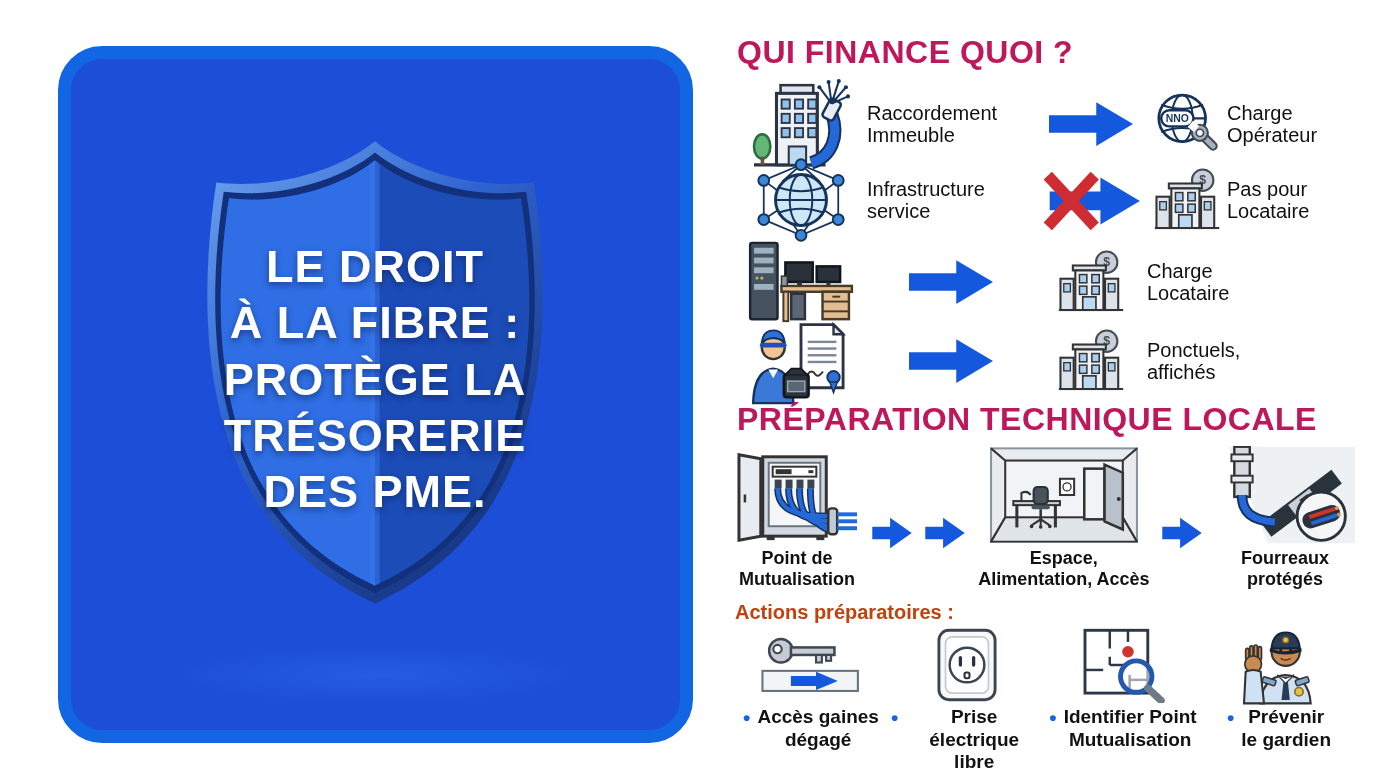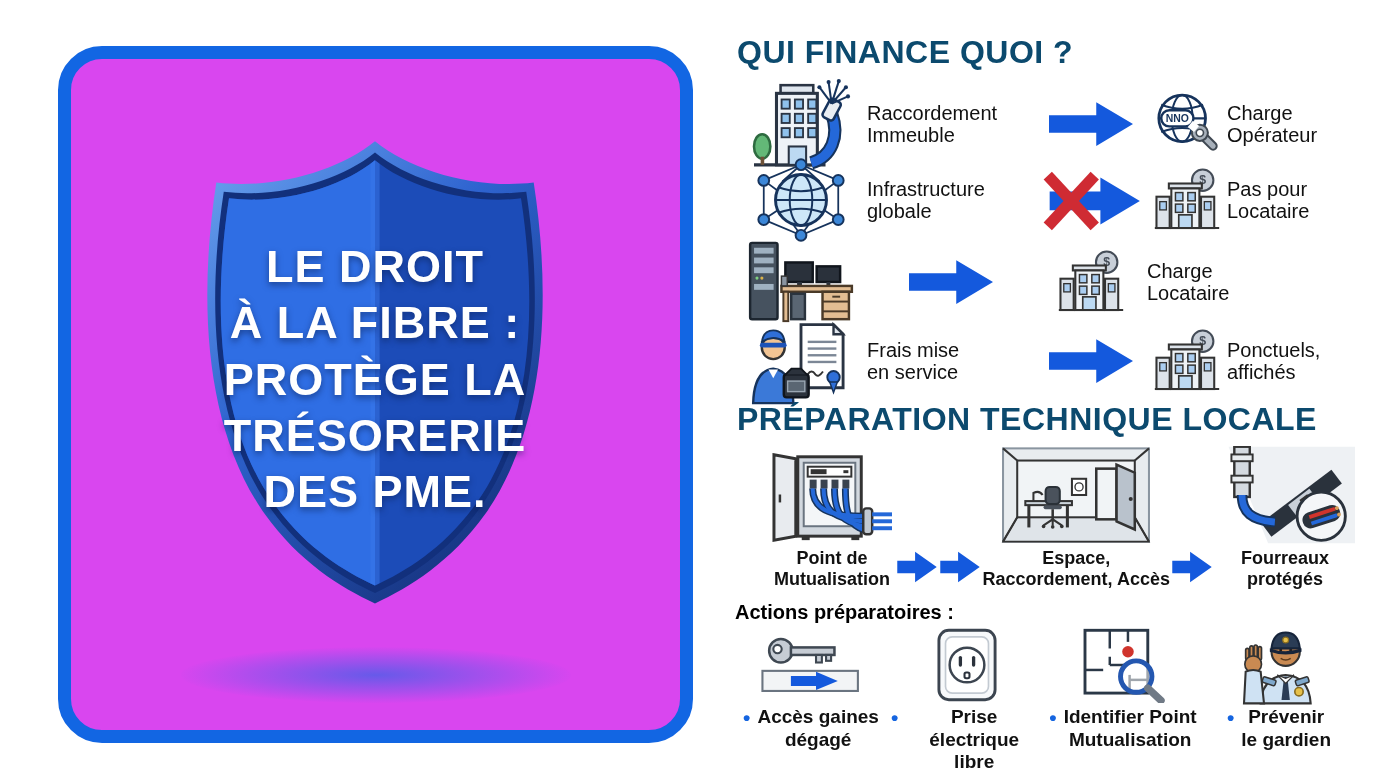--- a/index.html
+++ b/index.html
@@ -1,52 +1,52 @@
 <!DOCTYPE html>
 <html><head>
 <meta charset="utf-8">
 <style>
   html,body{margin:0;padding:0;background:#ffffff;}
   body{width:1376px;height:768px;position:relative;overflow:hidden;
        font-family:"Liberation Sans",sans-serif;color:#111;}
 
   
   .frame{position:absolute;left:58px;top:46px;width:609px;height:671px;
-         border:13px solid #1266e3;border-radius:44px;background:#d946ef;}
+         border:13px solid #1266e3;border-radius:44px;background:#1d4ed8;}
   .shield-wrap{position:absolute;left:74px;top:52px;width:460px;height:525px;}
   .shield-wrap svg{position:absolute;left:0;top:0;}
   .shield-text{position:absolute;left:0;top:128px;width:100%;text-align:center;
          color:#ffffff;font-weight:bold;font-size:45px;line-height:1.25;
          letter-spacing:1px;white-space:pre-line;
          text-shadow:0 3px 6px rgba(8,25,70,.5);}
   .shield-shadow{position:absolute;left:50%;transform:translateX(-50%);top:588px;
          width:390px;height:56px;border-radius:50%;
          background:radial-gradient(ellipse at center,rgba(42,100,230,.65) 0%,rgba(42,100,230,.25) 45%,rgba(42,100,230,0) 72%);}
 
   
   .right{position:absolute;left:735px;top:34px;width:620px;}
-  .sec-title{font-size:32px;font-weight:bold;color:#0c4a6e;letter-spacing:.5px;
+  .sec-title{font-size:32px;font-weight:bold;color:#be185d;letter-spacing:.5px;
              margin:0 0 6px 2px;white-space:nowrap;}
   .f-row{display:grid;grid-template-columns:132px 168px 112px 80px 1fr;
          align-items:center;height:80px;}
   .f-icon{display:flex;align-items:center;justify-content:center;}
   .f-label,.f-rlabel{font-size:20px;font-weight:normal;line-height:1.12;
          white-space:pre-line;}
   .f-arrow{display:flex;align-items:center;justify-content:center;}
   .f-ricon{display:flex;align-items:center;justify-content:center;}
 
   .prep-title{margin-top:4px;}
-  .steps{display:flex;justify-content:space-between;align-items:flex-end;margin-top:8px;margin-left:35px;}
+  .steps{display:flex;justify-content:space-between;align-items:center;margin-top:8px;}
   .step{display:flex;flex-direction:column;align-items:center;}
   .step-icon{height:98px;display:flex;align-items:flex-start;justify-content:center;}
   .step-label{margin-top:4px;font-size:18px;font-weight:bold;text-align:center;
               line-height:1.15;white-space:pre-line;}
   .step-arrow{margin-top:34px;flex:0 0 auto;}
 
-  .actions-title{margin-top:12px;font-size:20px;font-weight:bold;color:#000000;}
+  .actions-title{margin-top:12px;font-size:20px;font-weight:bold;color:#c2410c;}
   .actions{display:flex;justify-content:space-between;margin-top:4px;}
   .action{display:flex;flex-direction:column;align-items:center;width:152px;}
   .action-icon{height:74px;display:flex;align-items:center;justify-content:center;}
   .action-label{margin-top:4px;display:flex;gap:7px;justify-content:center;
                 font-size:19px;font-weight:bold;line-height:1.18;}
   .action-label .dot{color:#1565e0;font-size:21px;line-height:1.1;}
   .action-label .txt{white-space:pre-line;text-align:center;}
 </style>
 </head>
 <body>
@@ -183,21 +183,21 @@
           <circle cx="50" cy="7" r="5.5"></circle>
             <circle cx="88" cy="23" r="5.5"></circle>
             <circle cx="88" cy="63" r="5.5"></circle>
           <circle cx="50" cy="79" r="5.5"></circle>
             <circle cx="12" cy="63" r="5.5"></circle>
             <circle cx="12" cy="23" r="5.5"></circle>
         </g>
       </svg>
     </div>
     <div class="f-label">Infrastructure
-globale</div>
+service</div>
     <div class="f-arrow">
       <svg width="106" height="62" viewBox="0 0 108 66">
         <path d="M10 24 H64 V9 L106 34 L64 59 V44 H10 Z" fill="#1459dd"></path>
         <line x1="8" y1="7" x2="58" y2="61" stroke="#cf2b33" stroke-width="12"></line>
         <line x1="58" y1="7" x2="8" y2="61" stroke="#cf2b33" stroke-width="12"></line>
       </svg>
     </div>
     <div class="f-ricon">
       <svg width="68" height="66" viewBox="0 0 82 80">
         <circle cx="60" cy="16" r="13" fill="#c8cfd8" stroke="#444c57" stroke-width="2.5"></circle>
@@ -294,22 +294,20 @@
         <path d="M6 90 Q7 56 27 54 Q47 56 48 90 Z" fill="#3b79d8" stroke="#16335c" stroke-width="2.5"></path>
         <polygon points="22,55 27,64 32,55" fill="#fff"></polygon>
         <circle cx="27" cy="32" r="12" fill="#f2c493" stroke="#333" stroke-width="2.5"></circle>
         <path d="M15 30 Q15 14 27 14 Q39 14 39 30 L39 26 Q27 18 15 26 Z" fill="#2f6fd8" stroke="#16335c" stroke-width="2"></path>
         <rect x="13" y="27" width="28" height="5" rx="2.5" fill="#1d53b8"></rect>
         <rect x="38" y="60" width="26" height="24" rx="3" fill="#2b323c" stroke="#10151c" stroke-width="2.5"></rect>
         <rect x="42" y="67" width="18" height="11" fill="#5a6673" stroke="#9aa6b2" stroke-width="1.5"></rect>
         <path d="M40 60 l6 -6 h10 l6 6" fill="#2b323c" stroke="#10151c" stroke-width="2"></path>
       </svg>
     </div>
-    <div class="f-label">Frais mise
-en service</div>
     <div class="f-arrow">
       <svg width="100" height="56" viewBox="0 0 100 64">
           <path d="M2 22 H56 V7 L98 32 L56 57 V42 H2 Z" fill="#1459dd"></path>
         </svg>
     </div>
     <div class="f-ricon">
       <svg width="68" height="66" viewBox="0 0 82 80">
         <circle cx="60" cy="16" r="13" fill="#c8cfd8" stroke="#444c57" stroke-width="2.5"></circle>
         <text x="60" y="21" text-anchor="middle" font-size="15" font-weight="bold" fill="#444c57">$</text>
         <rect x="4" y="36" width="16" height="38" fill="#dde3ea" stroke="#333" stroke-width="2.5"></rect>
@@ -412,21 +410,21 @@
           <rect x="44" y="40" width="14" height="17" rx="4" fill="#4a525c" stroke="#2a3138" stroke-width="2"></rect>
           <rect x="42" y="58" width="18" height="4" rx="2" fill="#4a525c"></rect>
           <line x1="51" y1="62" x2="51" y2="72" stroke="#333" stroke-width="2.5"></line>
           <path d="M42 78 L51 72 L60 78 M51 72 V78" fill="none" stroke="#333" stroke-width="2"></path>
           <circle cx="42" cy="79" r="1.8" fill="#333"></circle>
             <circle cx="51" cy="79.5" r="1.8" fill="#333"></circle>
             <circle cx="60" cy="79" r="1.8" fill="#333"></circle>
         </svg>
       </div>
       <div class="step-label">Espace,
-Raccordement, Accès</div>
+Alimentation, Accès</div>
     </div>
 
     <div class="step-arrow">
       <svg width="42" height="36" viewBox="0 0 66 56">
           <path d="M2 18 H30 V4 L64 28 L30 52 V38 H2 Z" fill="#1459dd"></path>
         </svg>
     </div>
 
     <div class="step">
       <div class="step-icon">

